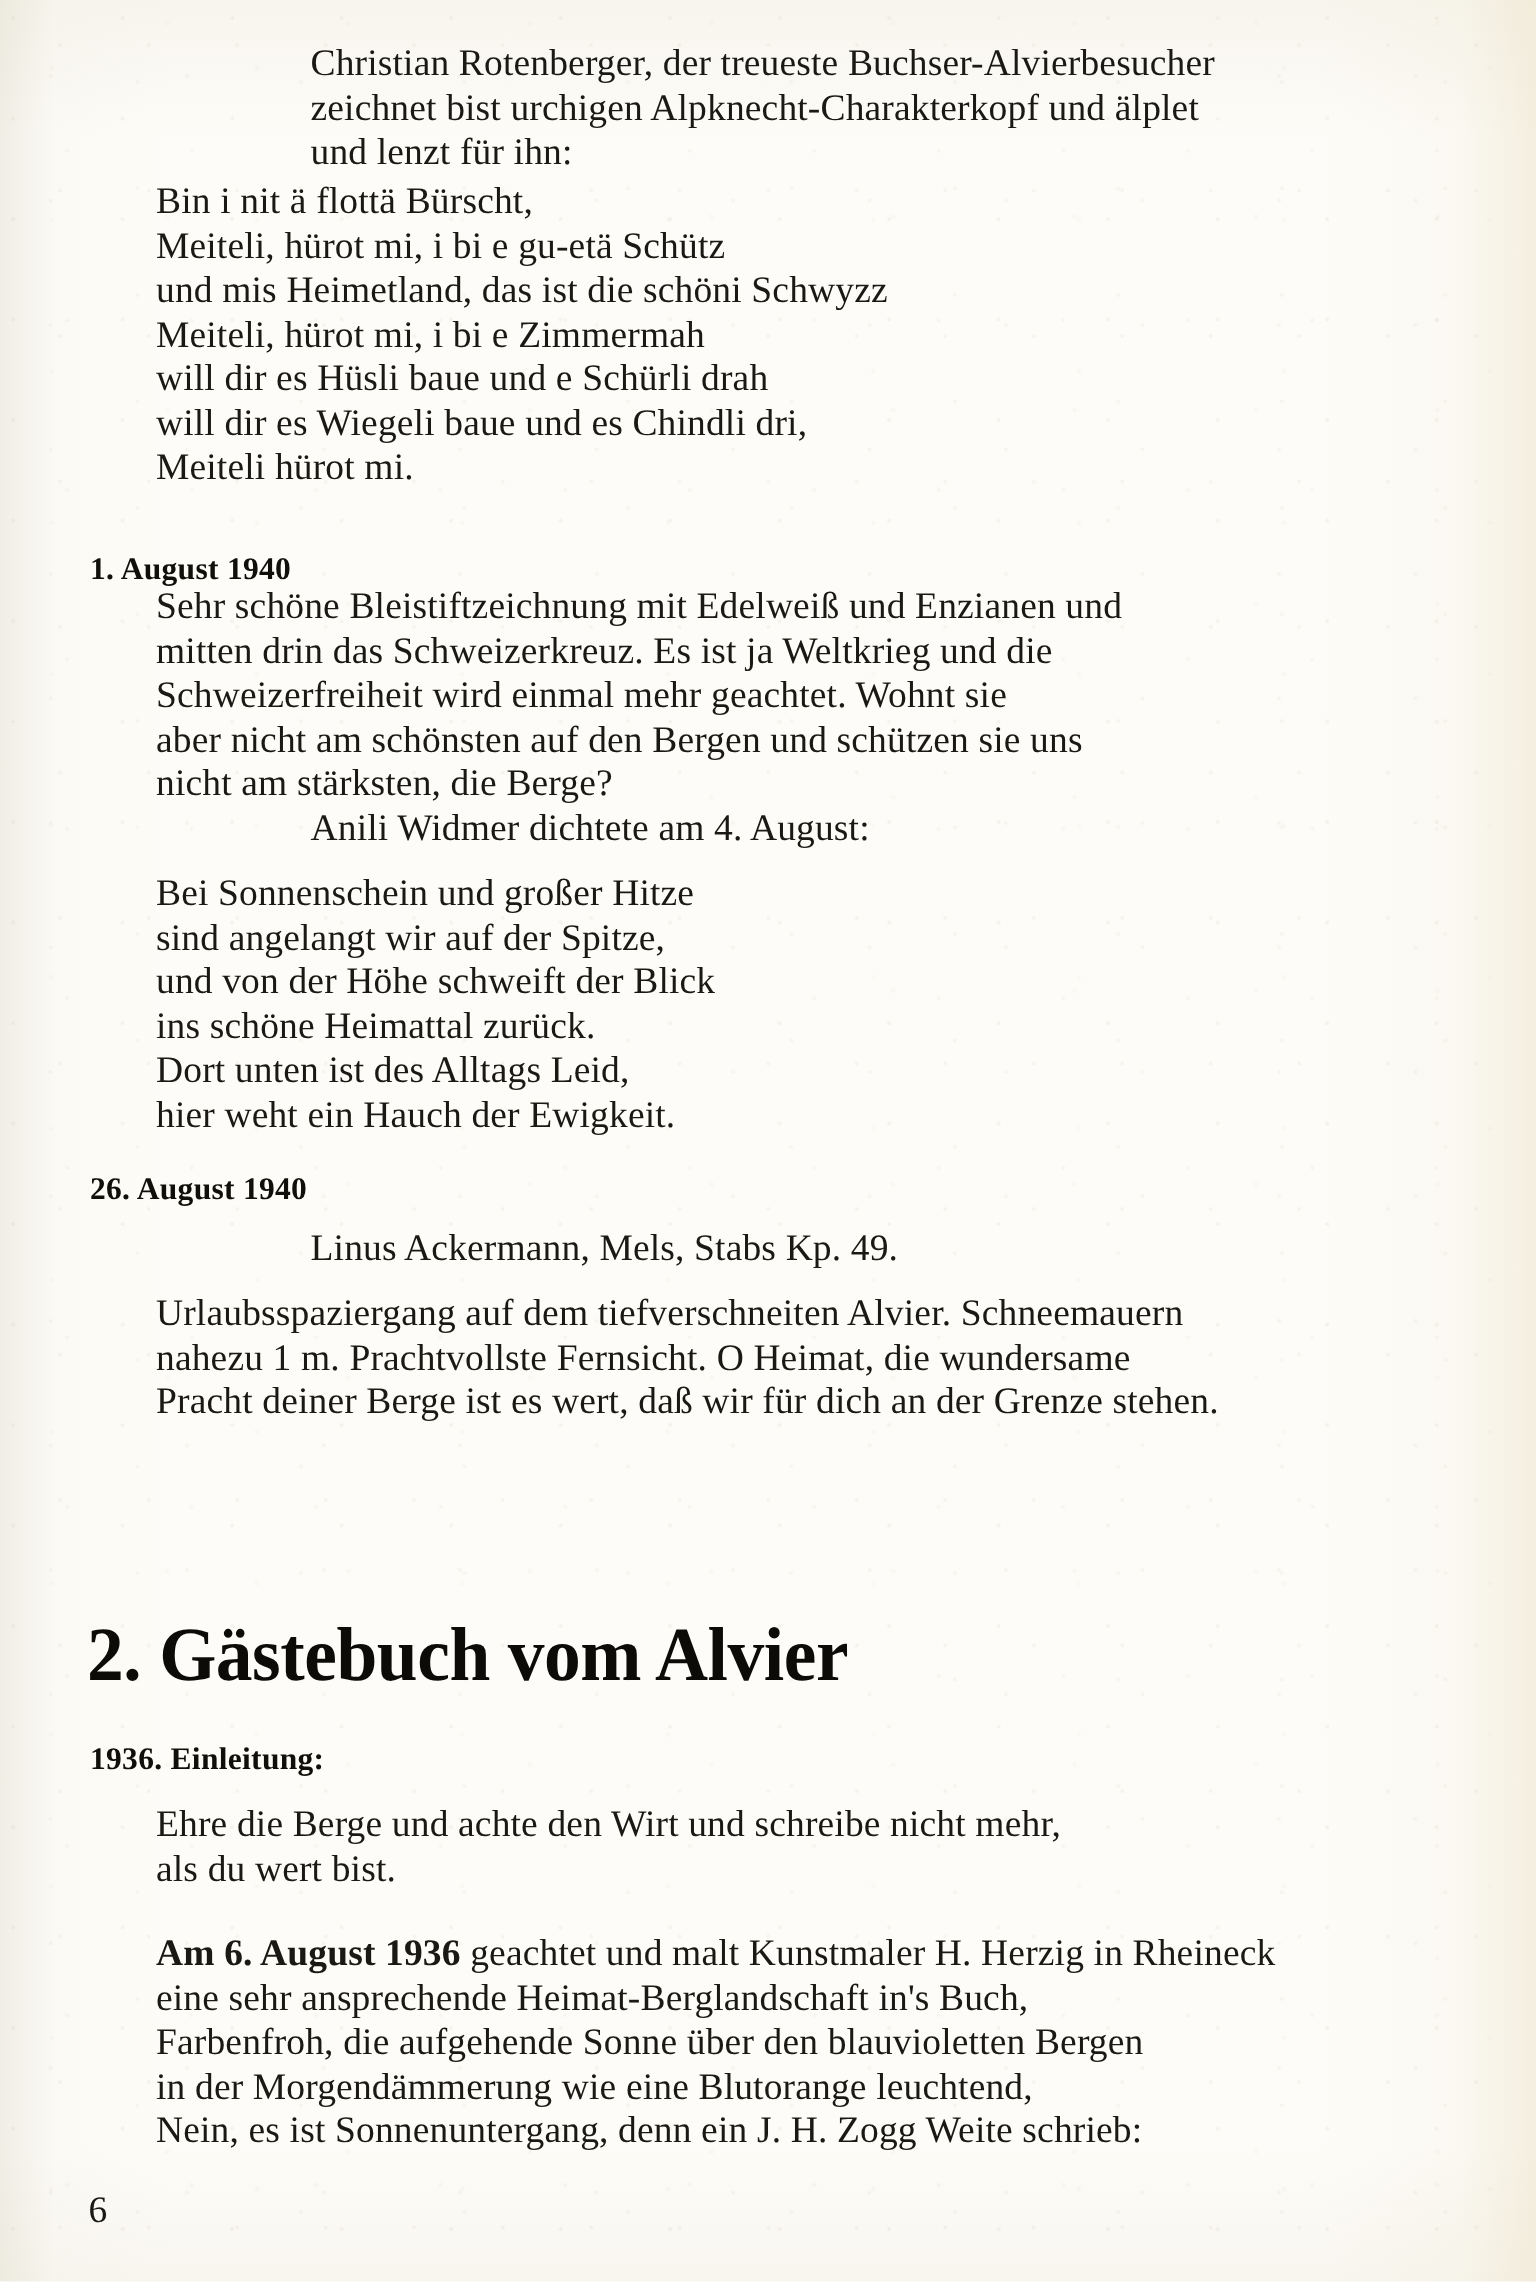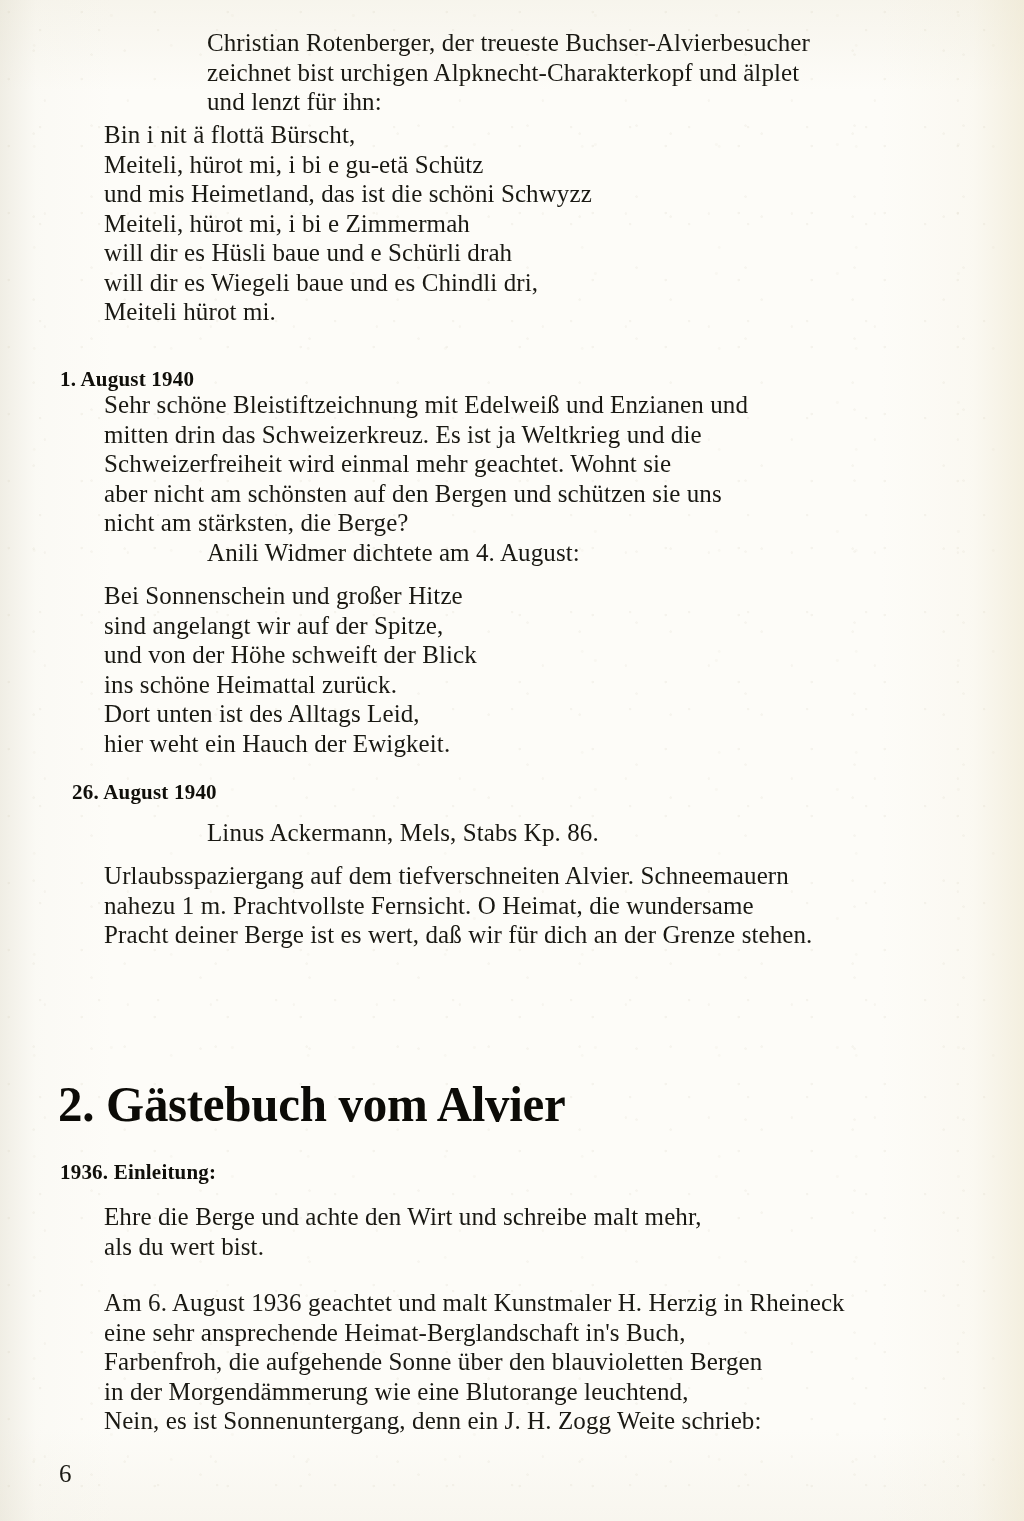--- a/index.html
+++ b/index.html
@@ -95,21 +95,21 @@
     font-size: 51px;
     line-height: 56px;
     font-weight: bold;
     letter-spacing: -0.3px;
     color: #0c0b07;
     transform: scaleX(0.96);
     transform-origin: left center;
   }
 
   .lead-bold {
-    font-weight: normal;
+    font-weight: bold;
   }
 
   .page-number {
     position: absolute;
     left: 59px;
     font-size: 25px;
     line-height: 29px;
     color: #1a1913;
   }
 
@@ -147,33 +147,33 @@
 
     <div class="body-text indented" style="top: 538px; width: 740px;">Anili Widmer dichtete am 4. August:</div>
 
     <div class="body-text flush" style="top: 581px; width: 700px;">Bei Sonnenschein und großer Hitze
 sind angelangt wir auf der Spitze,
 und von der Höhe schweift der Blick
 ins schöne Heimattal zurück.
 Dort unten ist des Alltags Leid,
 hier weht ein Hauch der Ewigkeit.</div>
 
-    <div class="subhead" style="top: 780px; margin-left: 12px;">26. August 1940</div>
+    <div class="subhead" style="top: 780px;">26. August 1940</div>
 
-    <div class="body-text indented" style="top: 818px; width: 740px;">Linus Ackermann, Mels, Stabs Kp. 86.</div>
+    <div class="body-text indented" style="top: 818px; width: 740px;">Linus Ackermann, Mels, Stabs Kp. 49.</div>
 
     <div class="body-text flush" style="top: 861px; width: 900px;">Urlaubsspaziergang auf dem tiefverschneiten Alvier. Schneemauern
 nahezu 1 m. Prachtvollste Fernsicht. O Heimat, die wundersame
 Pracht deiner Berge ist es wert, daß wir für dich an der Grenze stehen.</div>
 
     <div class="chapter-title" style="top: 1076px;">2. Gästebuch vom Alvier</div>
 
     <div class="subhead" style="top: 1160px;">1936. Einleitung:</div>
 
-    <div class="body-text flush" style="top: 1202px; width: 800px;">Ehre die Berge und achte den Wirt und schreibe malt mehr,
+    <div class="body-text flush" style="top: 1202px; width: 800px;">Ehre die Berge und achte den Wirt und schreibe nicht mehr,
 als du wert bist.</div>
 
     <div class="body-text flush" style="top: 1288px; width: 905px;"><span class="lead-bold">Am 6. August 1936</span><span> geachtet und malt Kunstmaler H. Herzig in Rheineck</span>
 <span>eine sehr ansprechende Heimat-Berglandschaft in's Buch,
 Farbenfroh, die aufgehende Sonne über den blauvioletten Bergen
 in der Morgendämmerung wie eine Blutorange leuchtend,
 Nein, es ist Sonnenuntergang, denn ein J. H. Zogg Weite schrieb:</span></div>
 
     <div class="page-number" style="top: 1459px;">6</div>
 

